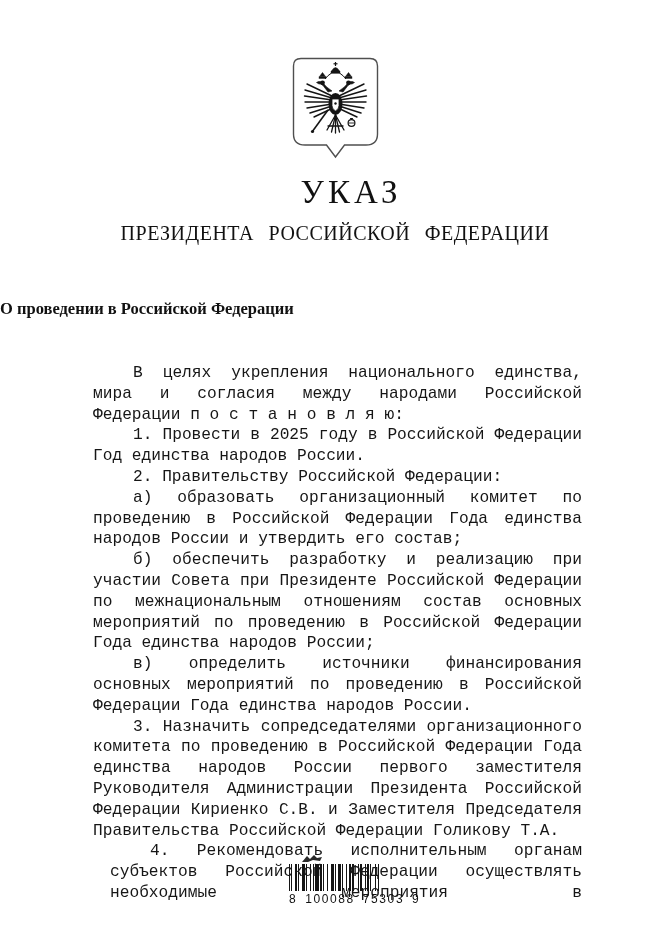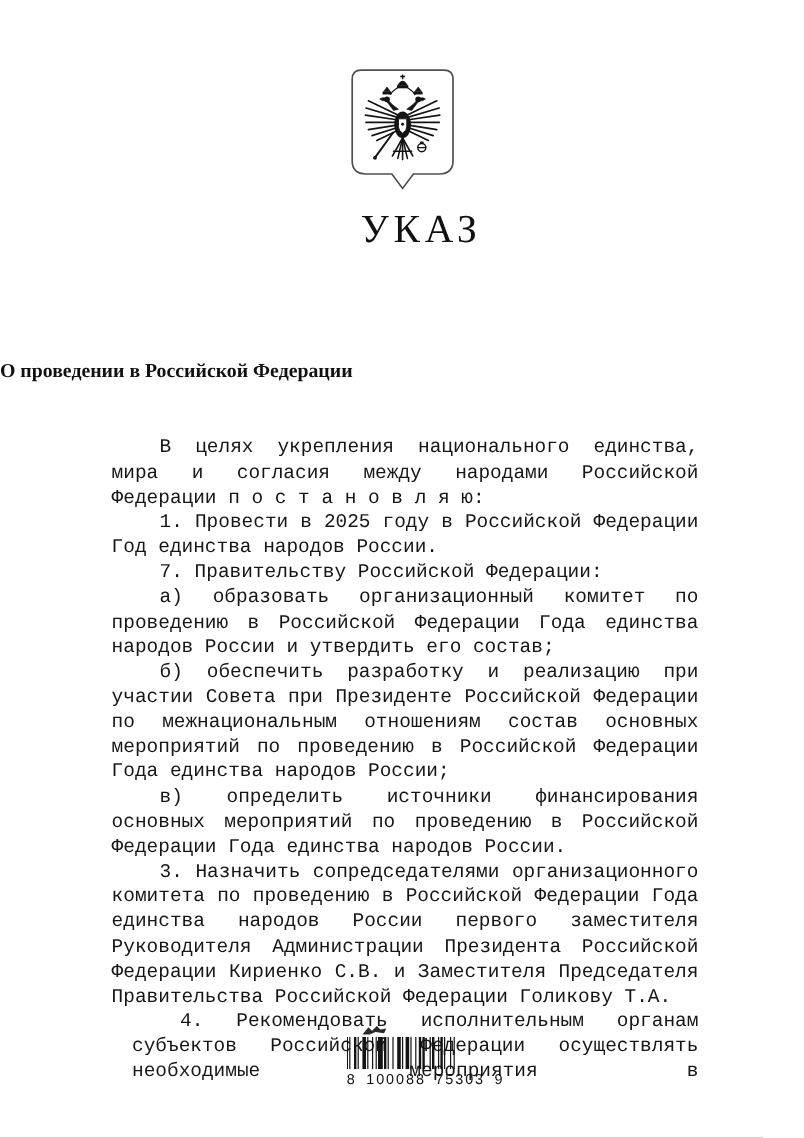--- a/index.html
+++ b/index.html
@@ -130,29 +130,30 @@
 
         <circle cx="59.5" cy="66" r="3.4" fill="#ffffff" stroke-width="1.2"></circle>
         <line x1="56.2" y1="66" x2="62.8" y2="66" stroke-width="0.9"></line>
         <line x1="59.5" y1="61" x2="59.5" y2="62.6" stroke-width="1.2"></line>
         <line x1="58" y1="61.6" x2="61" y2="61.6" stroke-width="1"></line>
       </g>
     </svg>
   </div>
 
   <div class="doc-title">УКАЗ</div>
+  <div class="doc-org">ПРЕЗИДЕНТА  РОССИЙСКОЙ  ФЕДЕРАЦИИ</div>
 
   <div class="doc-subject">
     <div>О проведении в Российской Федерации</div>
   </div>
 
   <div class="doc-body">
       <p>В целях укрепления национального единства, мира и согласия между народами Российской Федерации п о с т а н о в л я ю:</p>
       <p>1. Провести в 2025 году в Российской Федерации Год единства народов России.</p>
-      <p>7. Правительству Российской Федерации:</p>
+      <p>2. Правительству Российской Федерации:</p>
       <p>а) образовать организационный комитет по проведению в Российской Федерации Года единства народов России и утвердить его состав;</p>
       <p>б) обеспечить разработку и реализацию при участии Совета при Президенте Российской Федерации по межнациональным отношениям состав основных мероприятий по проведению в Российской Федерации Года единства народов России;</p>
       <p>в) определить источники финансирования основных мероприятий по проведению в Российской Федерации Года единства народов России.</p>
       <p>3. Назначить сопредседателями организационного комитета по проведению в Российской Федерации Года единства народов России первого заместителя Руководителя Администрации Президента Российской Федерации Кириенко С.В. и Заместителя Председателя Правительства Российской Федерации Голикову Т.А.</p>
       <p class="continues">4. Рекомендовать исполнительным органам субъектов Российской Федерации осуществлять необходимые мероприятия в</p>
     </div>
 
   <div class="barcode-block">
     <svg class="print-mark" width="26" height="11" viewBox="0 0 26 11">
       <path d="M3,9 L8,3 L11,6 L15,2 L18,5 L23,4 L21,8 L14,7 L9,9 Z" fill="#2a2a2a"></path>

